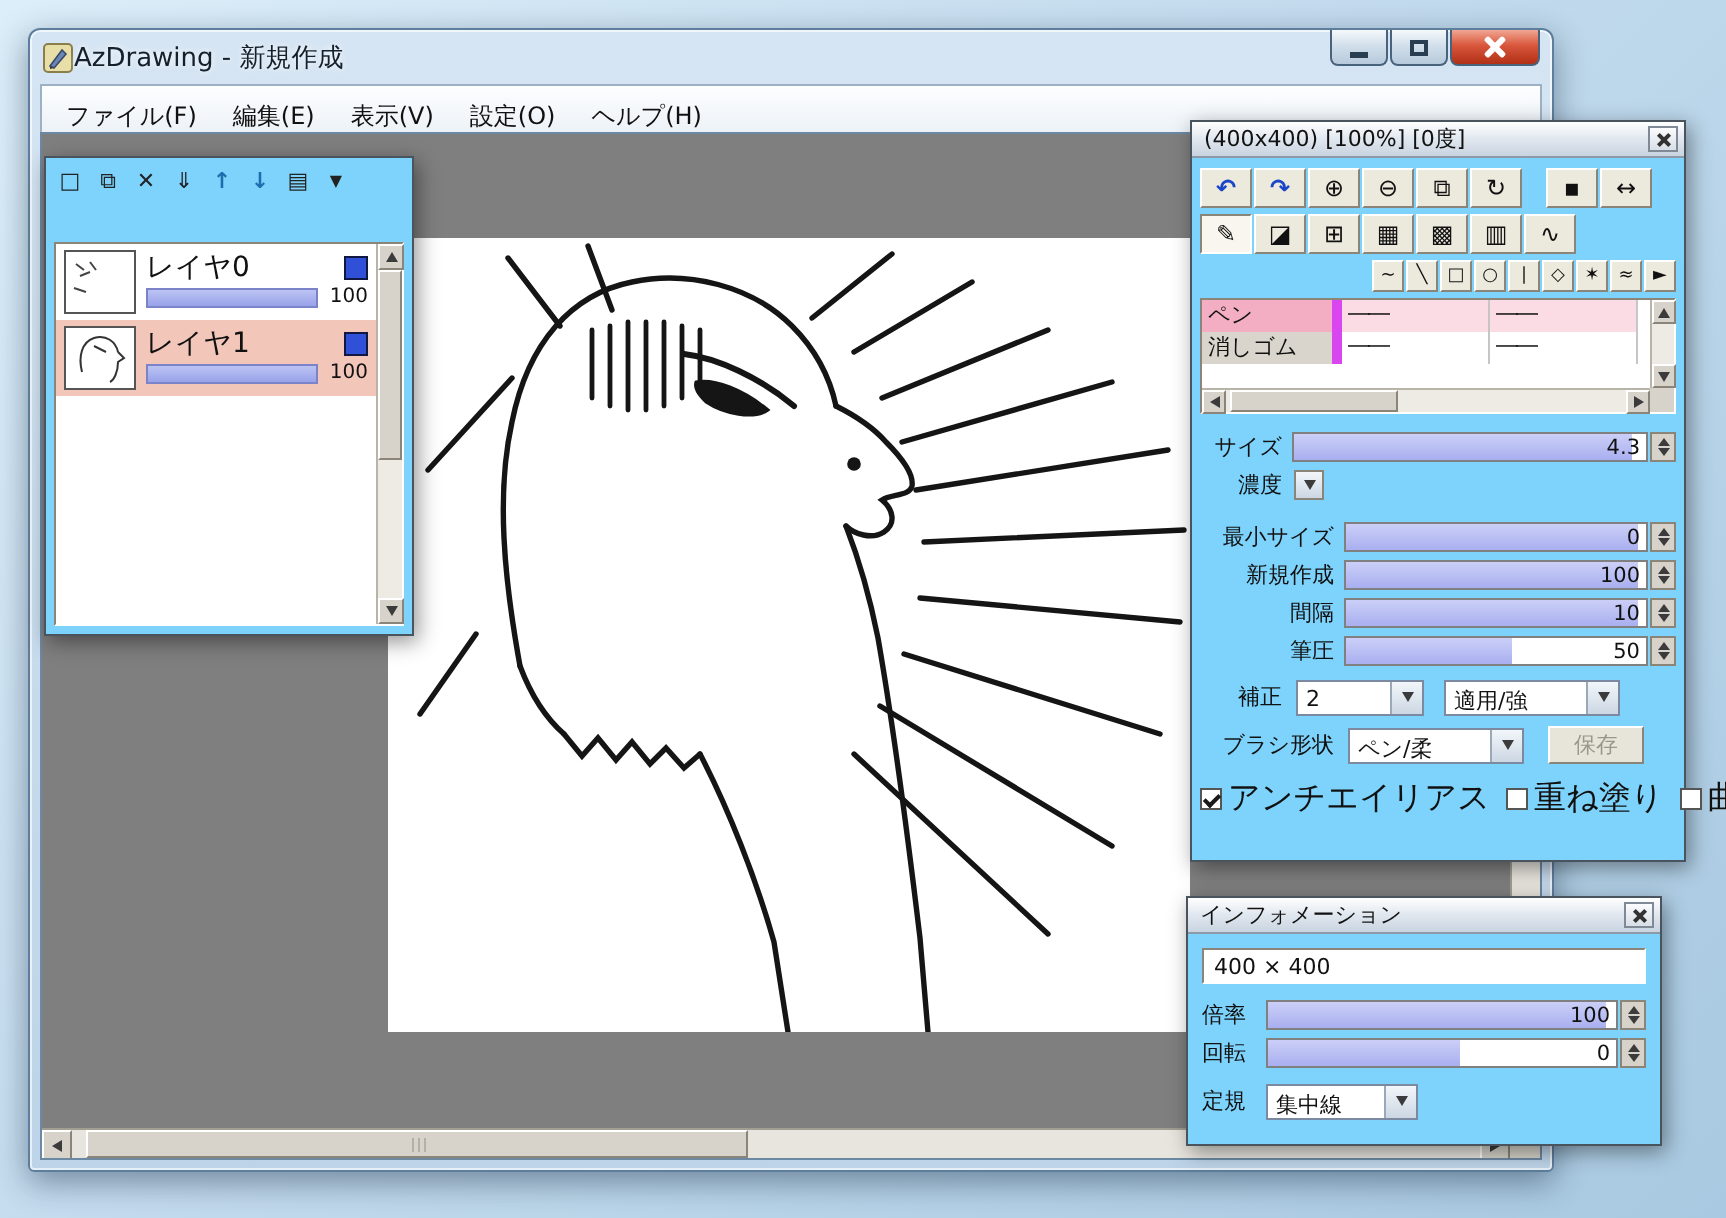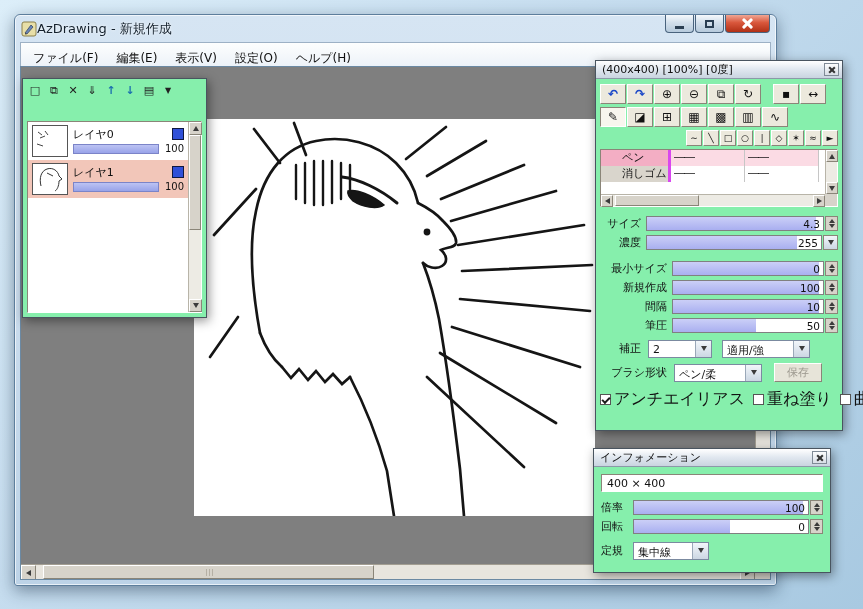--- a/index.html
+++ b/index.html
@@ -46,40 +46,40 @@
     background-image:repeating-linear-gradient(90deg,transparent 0 2px,#b5b0a4 2px 3px);background-size:9px 7px;background-repeat:no-repeat;background-position:center}
   .sb-thumb-v{position:absolute;left:0;right:0;top:4%;height:54%;background:#d7d3ca;border:1px solid;border-color:#fff #8a8578 #8a8578 #fff;
     background-image:repeating-linear-gradient(0deg,transparent 0 2px,#b5b0a4 2px 3px);background-size:7px 9px;background-repeat:no-repeat;background-position:center}
   .sb-corner{position:absolute;right:0;bottom:0;width:15px;height:15px;background:#d7d3ca}
   .t-up{width:0;height:0;border-left:3px solid transparent;border-right:3px solid transparent;border-bottom:5px solid #3b3b3b}
   .t-down{width:0;height:0;border-left:3px solid transparent;border-right:3px solid transparent;border-top:5px solid #3b3b3b}
   .t-left{width:0;height:0;border-top:3px solid transparent;border-bottom:3px solid transparent;border-right:5px solid #3b3b3b}
   .t-right{width:0;height:0;border-top:3px solid transparent;border-bottom:3px solid transparent;border-left:5px solid #3b3b3b}
 
   
-  .palette{position:absolute;background:#86efac;border:1px solid #49545f;box-shadow:2px 3px 10px rgba(0,0,0,.42);z-index:5}
+  .palette{position:absolute;background:#7dd3fc;border:1px solid #49545f;box-shadow:2px 3px 10px rgba(0,0,0,.42);z-index:5}
   .ptitle{height:18px;display:flex;align-items:center;padding:0 3px 0 6px;font-size:11px;white-space:nowrap;
     background:linear-gradient(#ffffff,#e0e7ef 50%,#c9d4e0);border-bottom:1px solid #8c99a8}
   .pclose{margin-left:auto;width:15px;height:13px;flex:0 0 15px;border:1px solid #7f8a96;background:linear-gradient(#fbfcfd,#d9dfe7);position:relative}
   .pclose::before,.pclose::after{content:"";position:absolute;left:6px;top:2px;width:2px;height:8px;background:#333}
   .pclose::before{transform:rotate(45deg)} .pclose::after{transform:rotate(-45deg)}
 
   
   .layer-palette{left:22px;top:78px;width:185px;height:240px}
   .ltoolbar{height:22px;display:flex;align-items:center;padding:1px 3px;gap:1px}
   .lt-btn{width:18px;height:18px;display:flex;align-items:center;justify-content:center;font-size:11px;color:#222}
   .lt-blue{color:#1b6fae;font-weight:bold}
   .llist{position:absolute;left:4px;right:4px;top:42px;bottom:4px;background:#fff;border:1px solid;border-color:#8a8578 #fff #fff #8a8578}
   .lrows{position:absolute;left:0;top:0;right:13px;bottom:0;overflow:hidden}
   .lrow{height:38px;display:flex;align-items:center;padding:2px 4px}
   .lrow.selected{background:#f2c6b9}
   .lthumb{width:36px;height:32px;border:1px solid #555;background:#fff;flex:0 0 36px}
   .lmid{flex:1;padding-left:5px;min-width:0}
   .lname-line{display:flex;align-items:center;height:15px}
-  .lname{font-size:11px;white-space:nowrap}
+  .lname{font-size:14px;white-space:nowrap}
   .lswatch{width:12px;height:12px;background:#3050d8;border:1px solid #101840;margin-left:auto}
   .lbar-line{display:flex;align-items:center;height:14px}
   .lbar-track{flex:1;height:10px;border:1px solid #7b84c8;background:#fff;position:relative}
   .lbar-fill{position:absolute;left:0;top:0;bottom:0;background:linear-gradient(#bcc3f3,#98a3e9)}
   .lval{font-size:10px;margin-left:3px;width:22px;text-align:right}
   .lscroll{position:absolute;top:0;right:0;bottom:0;width:13px;background:#edebe4;border-left:1px solid #b8b4a8;display:flex;flex-direction:column}
   .lscroll .sb-btn{flex:0 0 13px;width:13px;height:13px}
   .lscroll .sb-track{flex:1;position:relative}
   .lscroll .thumb{position:absolute;left:0;right:0;top:0;height:58%;background:#d7d3ca;border:1px solid;border-color:#fff #8a8578 #8a8578 #fff}
 
@@ -91,21 +91,21 @@
     background:#ece9dd;border:1px solid;border-color:#fff #8a8578 #8a8578 #fff}
   .tbtn.blue{color:#1a47c8;font-weight:bold}
   .tbtn.pressed{background:#f8f6ee;border-color:#8a8578 #fff #fff #8a8578}
   .tbtn.gap-left{margin-left:11px}
   .trow3{margin-left:86px}
   .tbtn.small{width:16px;height:16px;font-size:9px}
 
   .tlist{position:relative;height:58px;margin:2px 0 8px 0;background:#fff;border:1px solid;border-color:#8a8578 #fff #fff #8a8578}
   .tl-rows{position:absolute;left:0;top:0;right:12px}
   .tl-row{height:16px;display:flex;font-size:11px}
-  .tl-name{width:70px;padding:0 21px;border-right:3px solid #d946ef;white-space:nowrap;overflow:hidden}
+  .tl-name{width:70px;padding:0 3px;border-right:5px solid #d946ef;white-space:nowrap;overflow:hidden}
   .tl-cell{width:74px;padding:0 3px;border-right:1px solid #c6c6c6;letter-spacing:-1px;color:#111}
   .tl-row.sel .tl-name{background:#f3aec4}
   .tl-row.sel .tl-cell{background:#fbdbe4}
   .tl-row.plain .tl-name{background:#d9d5cc}
   .tl-vscroll{position:absolute;right:0;top:0;bottom:12px;width:12px;background:#edebe4;border-left:1px solid #b8b4a8;display:flex;flex-direction:column;justify-content:space-between;align-items:center}
   .tl-vscroll .sb-btn{width:12px;height:12px;flex:0 0 12px}
   .tl-hscroll{position:absolute;left:0;right:12px;bottom:0;height:12px;background:#edebe4;border-top:1px solid #b8b4a8;display:flex}
   .tl-hscroll .sb-btn{width:12px;height:12px;flex:0 0 12px}
   .tl-hthumb{position:absolute;left:2px;width:42%;top:0;bottom:0;background:#d7d3ca;border:1px solid;border-color:#fff #8a8578 #8a8578 #fff}
   .tl-corner{position:absolute;right:0;bottom:0;width:12px;height:12px;background:#d7d3ca}
@@ -395,24 +395,20 @@
         <div class="vfill" style="width: 96%;"></div>
         <span class="vval">4.3</span>
       </div>
       <div class="spin">
           <span class="t-up"></span>
           <span class="t-down"></span>
         </div>
     </div>
     <div class="srow">
       <span class="slabel w44">濃度</span>
-      <div class="vbar">
-        <div class="vfill" style="width: 86%;"></div>
-        <span class="vval">255</span>
-      </div>
       <div class="ddbtn">
           <span class="t-down"></span>
         </div>
     </div>
 
     <div class="gap7"></div>
 
     <div class="srow">
       <span class="slabel w70">最小サイズ</span>
       <div class="vbar">

